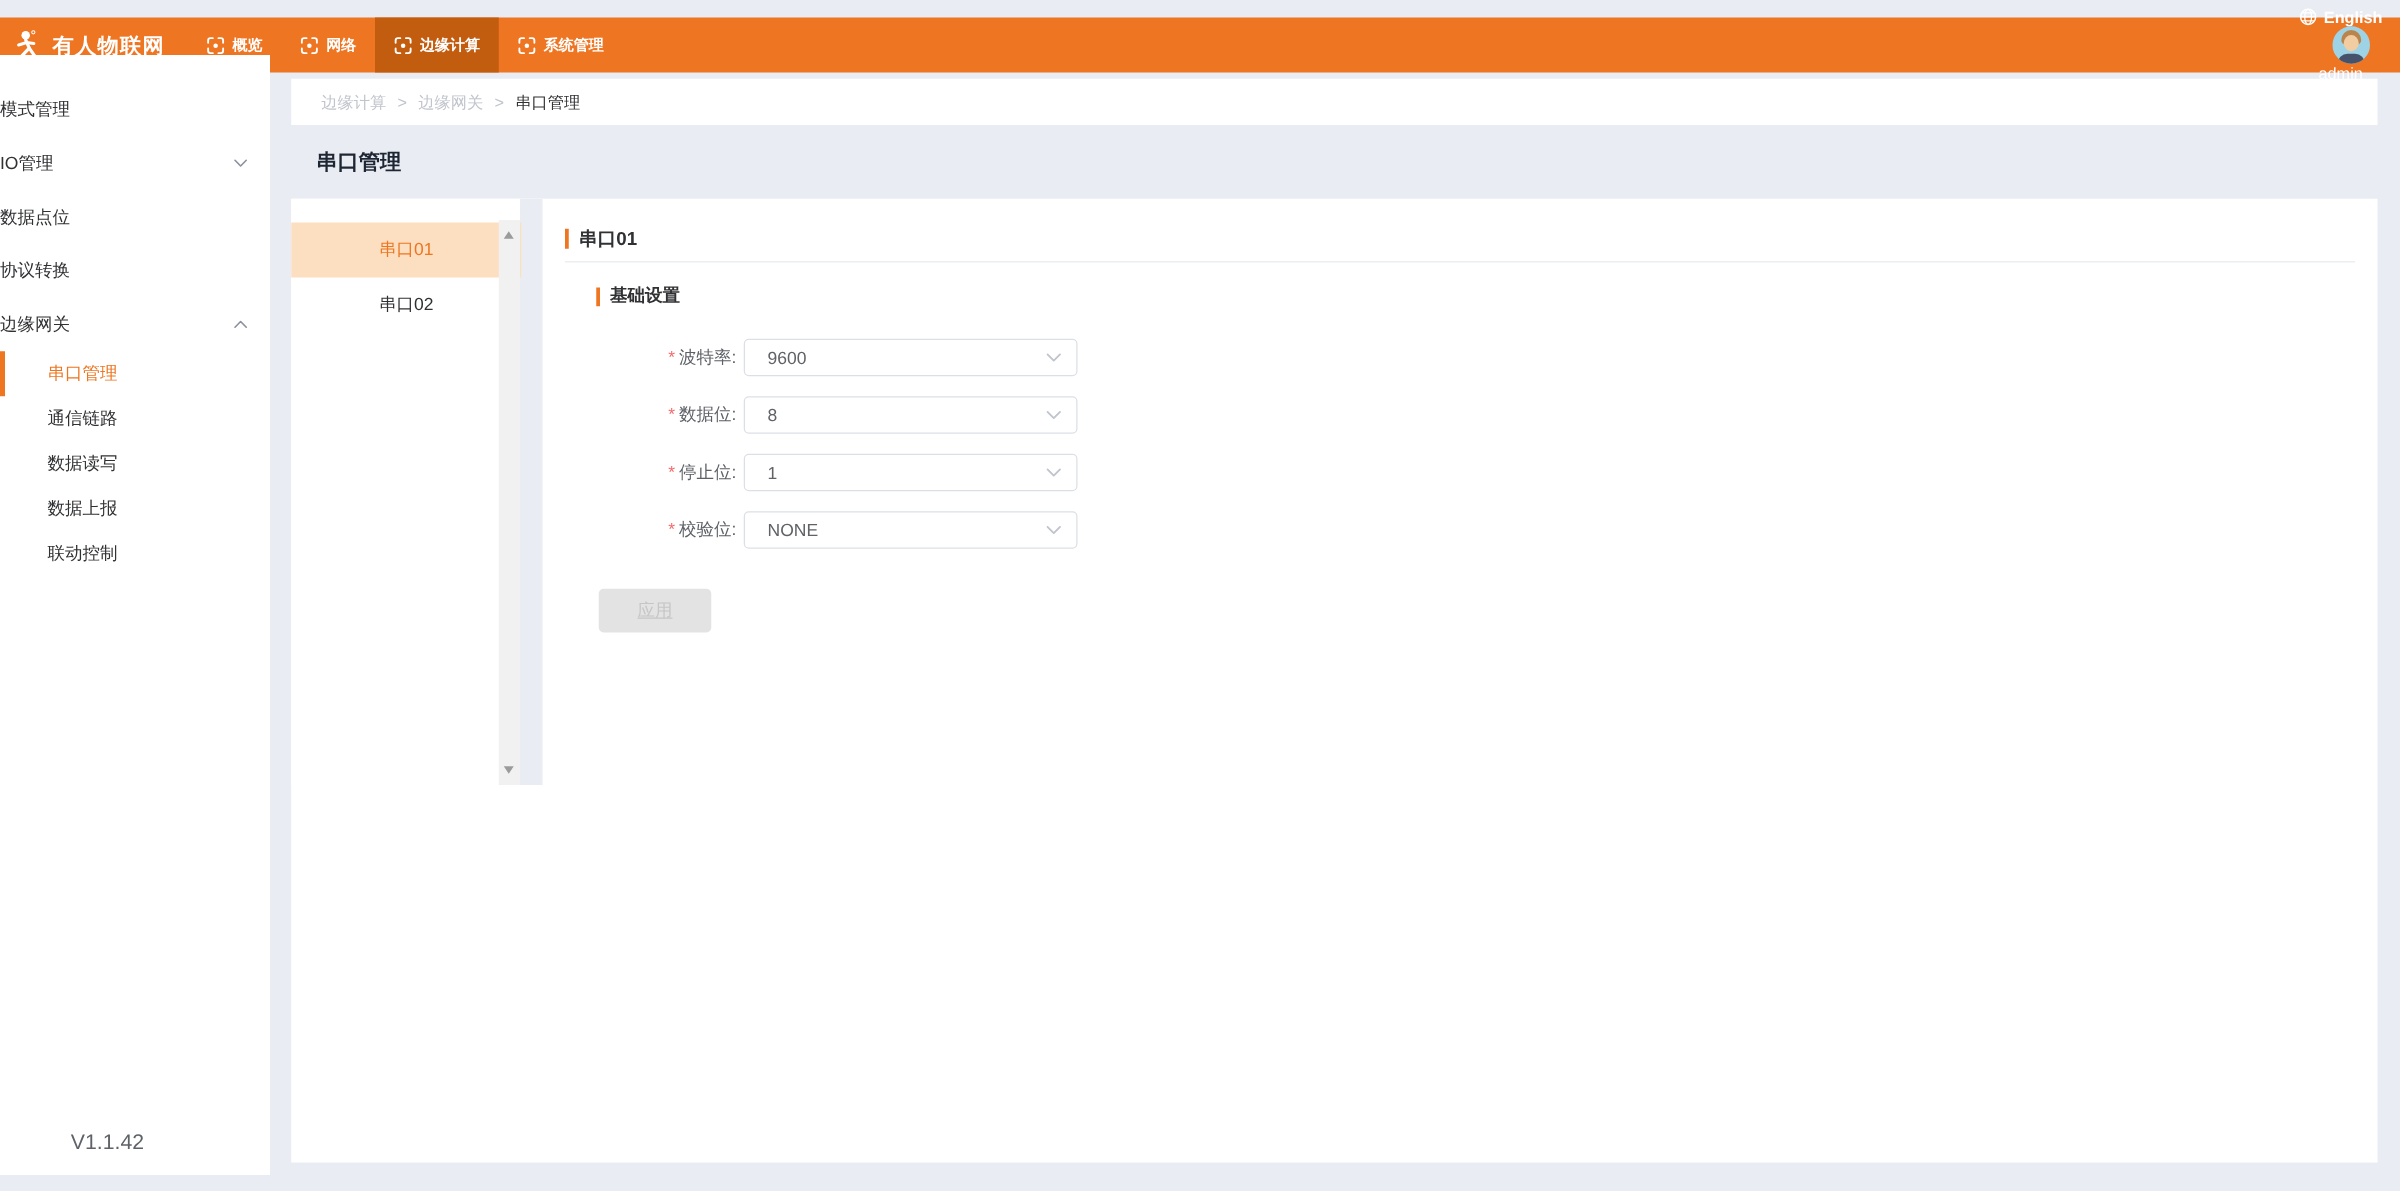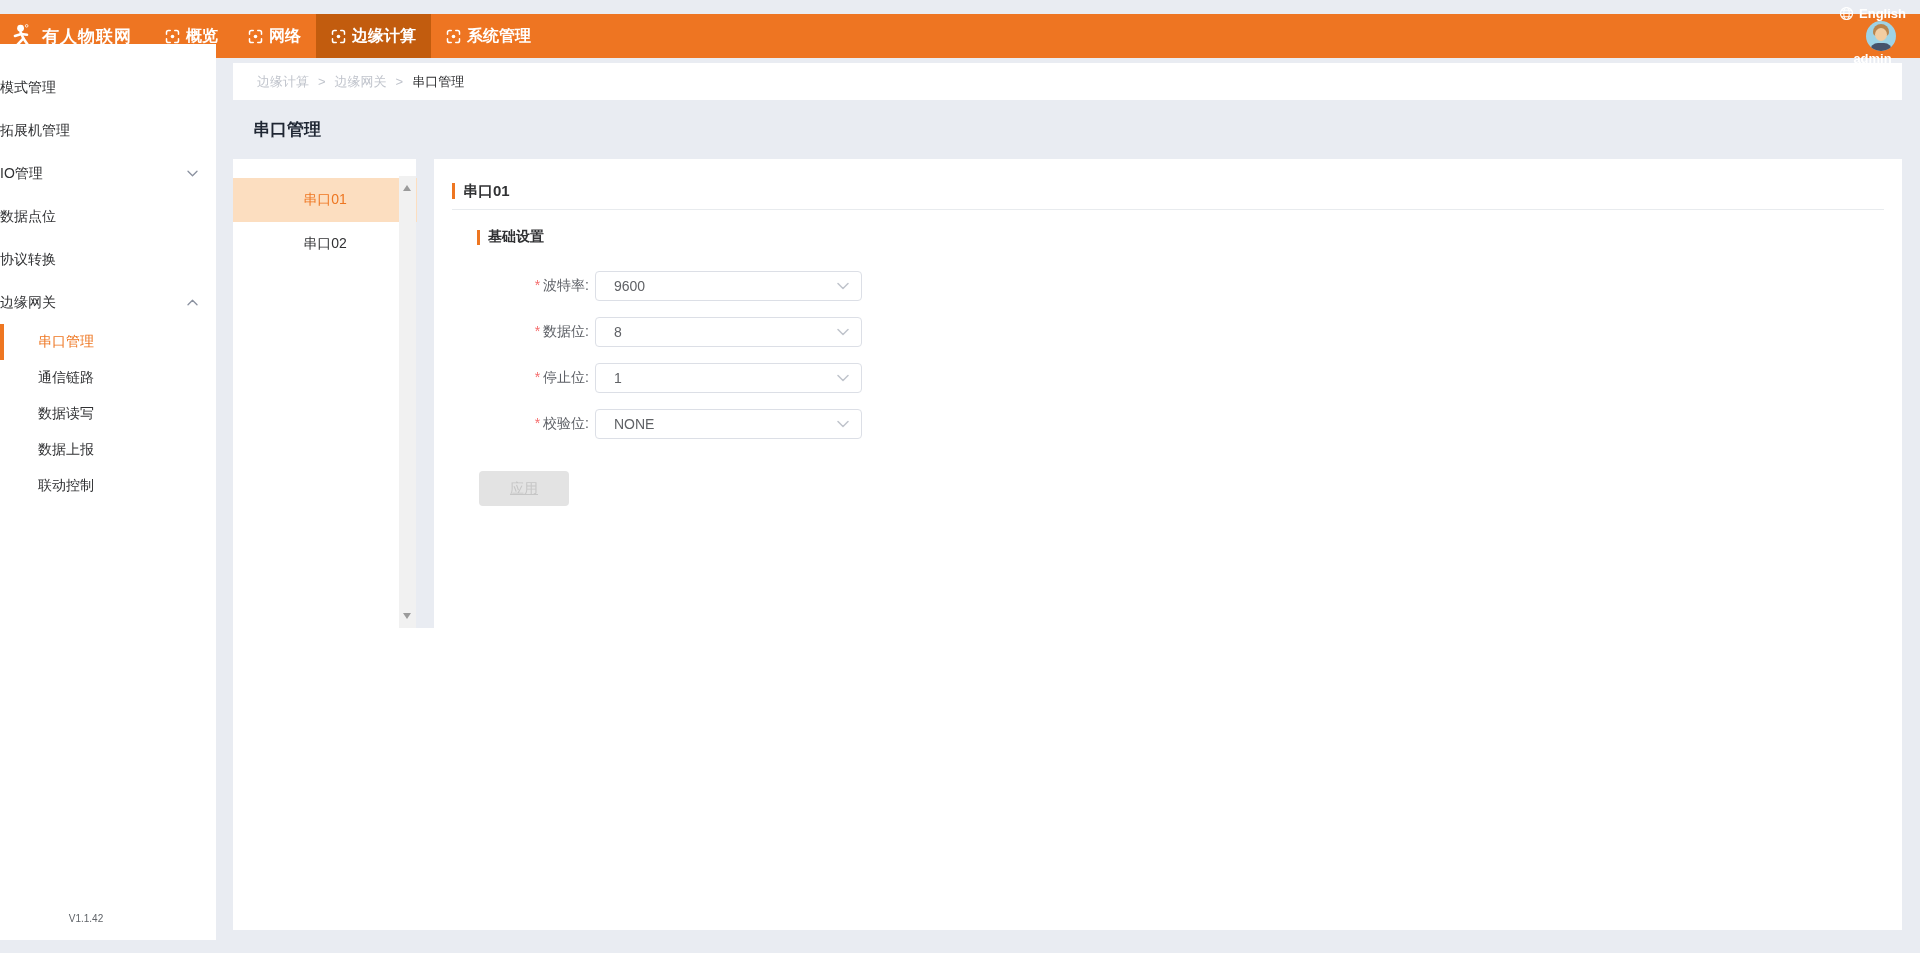--- a/index.html
+++ b/index.html
@@ -10,45 +10,45 @@
   }
 
   
   .topbar { position:absolute; left:0; top:14px; width:1920px; height:44px;
     background:#ee7522; display:flex; align-items:center; }
   .logo { display:flex; align-items:center; padding-left:10px; width:150px; }
   .logo-icon { width:26px; height:28px; margin-right:6px; }
   .logo-text { color:#fff; font-size:17px; font-weight:bold; letter-spacing:1px; white-space:nowrap; }
   .nav { display:flex; height:44px; }
   .nav-item { display:flex; align-items:center; height:44px; padding:0 15px;
-    color:#fff; font-size:16px; font-weight:bold; cursor:pointer;text-align:right; }
+    color:#fff; font-size:12px; font-weight:bold; cursor:pointer;text-align:right; }
   .nav-item.active { background:#c25c0e; }
   .nav-icon { width:15px; height:15px; margin-right:6px; }
   .topbar-right { margin-left:auto; display:flex; align-items:center; padding-right:14px;flex-direction:column; }
   .lang { display:flex; align-items:center; color:#fff; font-size:13px; font-weight:bold; cursor:pointer; }
   .globe { width:15px; height:15px; margin-right:5px; }
   .avatar { width:30px; height:30px; border-radius:50%; background:#9ed3e6; margin:0 8px 0 24px;
     position:relative; overflow:hidden; }
   .av-hair { position:absolute; left:7px; top:3px; width:16px; height:12px; background:#b9854d; border-radius:8px 8px 4px 4px; }
   .av-face { position:absolute; left:9px; top:7px; width:12px; height:13px; background:#f2cda2; border-radius:50%; }
   .av-body { position:absolute; left:4px; top:22px; width:22px; height:10px; background:#46526b; border-radius:8px 8px 0 0; }
-  .user-name { color:#fff; font-size:13px; font-weight:bold; }
+  .user-name { color:#fff; font-size:13px; font-weight:normal; }
 
   
   .sidebar { position:absolute; left:0; top:44px; width:216px; height:896px; background:#fff; }
   .side-menu { padding-top:22px; }
   .side-item { position:relative; height:43px; display:flex; align-items:center;
     font-size:14px; color:#303133; cursor:pointer; }
   .side-sub-item { position:relative; height:36px; display:flex; align-items:center;
     padding-left:38px; font-size:14px; color:#303133; cursor:pointer; }
   .side-sub-item.active { color:#ee7621; }
   .side-sub-item.active::before { content:""; position:absolute; left:0; top:0; bottom:0; width:4px; background:#ee7621; }
   .side-chevron { position:absolute; right:18px; width:11px; height:7px; }
   .version { position:absolute; bottom:16px; left:0; width:172px; text-align:center;
-    color:#5f6368; font-size:10px; }
+    color:#5f6368; font-size:17px; }
 
   
   .main { position:absolute; left:233px; top:44px; width:1669px; }
   .crumb-bar { margin-top:19px; height:37px; background:#fff; display:flex; align-items:center;
     padding-left:24px; font-size:13px; }
   .crumb { color:#c0c4cc; cursor:pointer; }
   .crumb-sep { color:#c0c4cc; margin:0 9px; }
   .crumb.current { color:#303133; cursor:default; }
   .title-band { height:59px; display:flex; align-items:center; padding-left:20px; }
   .page-title { font-size:17px; font-weight:bold; color:#1f2633; }
@@ -152,23 +152,20 @@
     <span class="user-name">admin</span>
   </div>
 </div>
 
 <div class="sidebar">
   <div class="side-menu">
     <div class="side-item">
       <span>模式管理</span>
     </div>
     <div class="side-item">
-      <span>拓展机管理</span>
-    </div>
-    <div class="side-item">
       <span>IO管理</span>
       <svg class="side-chevron" viewBox="0 0 11 7">
         <path d="M1 1.2 L5.5 5.8 L10 1.2" fill="none" stroke="#8a919f" stroke-width="1.3" stroke-linecap="round" stroke-linejoin="round"></path>
       </svg>
     </div>
     <div class="side-item">
       <span>数据点位</span>
     </div>
     <div class="side-item">
       <span>协议转换</span>

